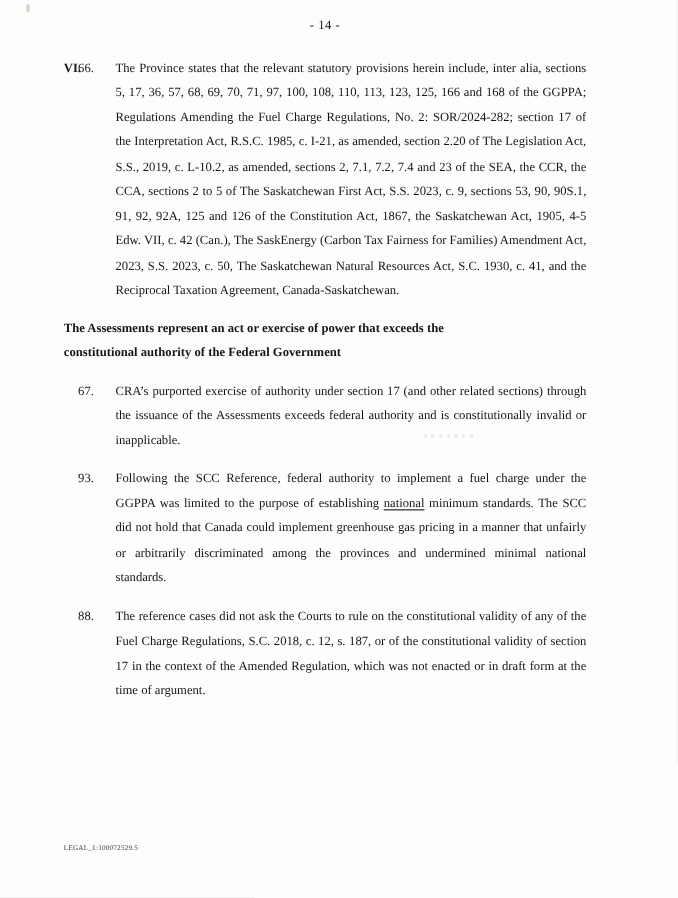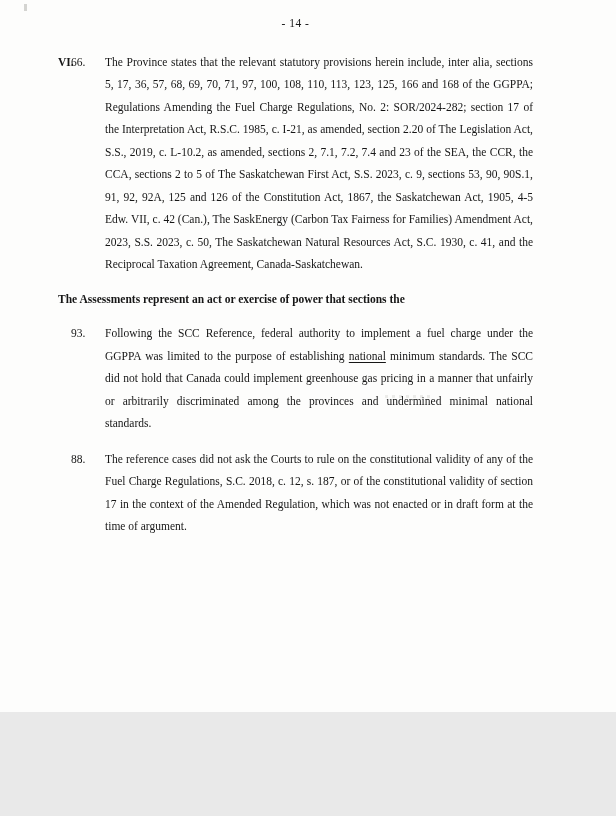--- a/index.html
+++ b/index.html
@@ -4,21 +4,21 @@
 <style>
   html, body {
     margin: 0;
     padding: 0;
     background: #e9e9e9;
     font-family: "Liberation Serif", "DejaVu Serif", serif;
   }
   .page {
     position: relative;
     width: 616px;
-    height: 712px;
+    height: 816px;
     margin: 0 auto;
     background: #fdfdfc;
     color: #161616;
     box-sizing: border-box;
     padding: 12px 83px 0 58px;
     overflow: hidden;
     font-size: 11.5px;
     line-height: 22.5px;
   }
   .pageno {
@@ -99,22 +99,26 @@
   <div class="heading h-vi">
     <span class="hnum">VI.</span>
   </div>
 
   <div class="para p66">
     <span class="pnum">66.</span>
     <div class="ptext"><span>The Province states that the relevant statutory provisions herein include, </span><span class="it">inter alia</span><span>, sections 5, 17, 36, 57, 68, 69, 70, 71, 97, 100, 108, 110, 113, 123, 125, 166 and 168 of the GGPPA; </span><span class="it">Regulations Amending the Fuel Charge Regulations, No. 2</span><span>: SOR/2024-282; section 17 of the </span><span class="it">Interpretation Act</span><span>, R.S.C. 1985, c. I-21, as amended, section 2.20 of </span><span class="it">The Legislation Act</span><span>, S.S., 2019, c. L-10.2, as amended, sections 2, 7.1, 7.2, 7.4 and 23 of the SEA, the CCR, the CCA, sections 2 to 5 of </span><span class="it">The Saskatchewan First Act</span><span>, S.S. 2023, c. 9, sections 53, 90, 90S.1, 91, 92, 92A, 125 and 126 of the </span><span class="it">Constitution Act, 1867</span><span>, the </span><span class="it">Saskatchewan Act</span><span>, 1905, 4-5 Edw. VII, c. 42 (Can.), </span><span class="it">The SaskEnergy (Carbon Tax Fairness for Families) Amendment Act, 2023</span><span>, S.S. 2023, c. 50, </span><span class="it">The Saskatchewan Natural Resources Act</span><span>, S.C. 1930, c. 41, and the </span><span class="it">Reciprocal Taxation Agreement, Canada-Saskatchewan</span><span>.</span></div>
   </div>
 
 
-  <div class="subheading"><span>The Assessments represent an act or exercise of power that sections the</span><br></div>
+  <div class="subheading"><span>The Assessments represent an act or exercise of power that exceeds the</span><br><span>constitutional authority of the Federal Government</span></div>
 
+  <div class="para p67">
+    <span class="pnum">67.</span>
+    <div class="ptext"><span>CRA’s purported exercise of authority under section 17 (and other related sections) through the issuance of the Assessments exceeds federal authority and is constitutionally invalid or inapplicable.</span></div>
+  </div>
 
   <div class="para p68">
     <span class="pnum">93.</span>
     <div class="ptext"><span>Following the SCC Reference, federal authority to implement a fuel charge under the GGPPA was limited to the purpose of establishing </span><span class="un">national</span><span> minimum standards. The SCC did not hold that Canada could implement greenhouse gas pricing in a manner that unfairly or arbitrarily discriminated among the provinces and undermined minimal national standards.</span></div>
   </div>
 
   <div class="para p69">
     <span class="pnum">88.</span>
     <div class="ptext"><span>The reference cases did not ask the Courts to rule on the constitutional validity of any of the </span><span class="it">Fuel Charge Regulations,</span><span> S.C. 2018, c. 12, s. 187, or of the constitutional validity of section 17 in the context of the Amended Regulation, which was not enacted or in draft form at the time of argument.</span></div>
   </div>

